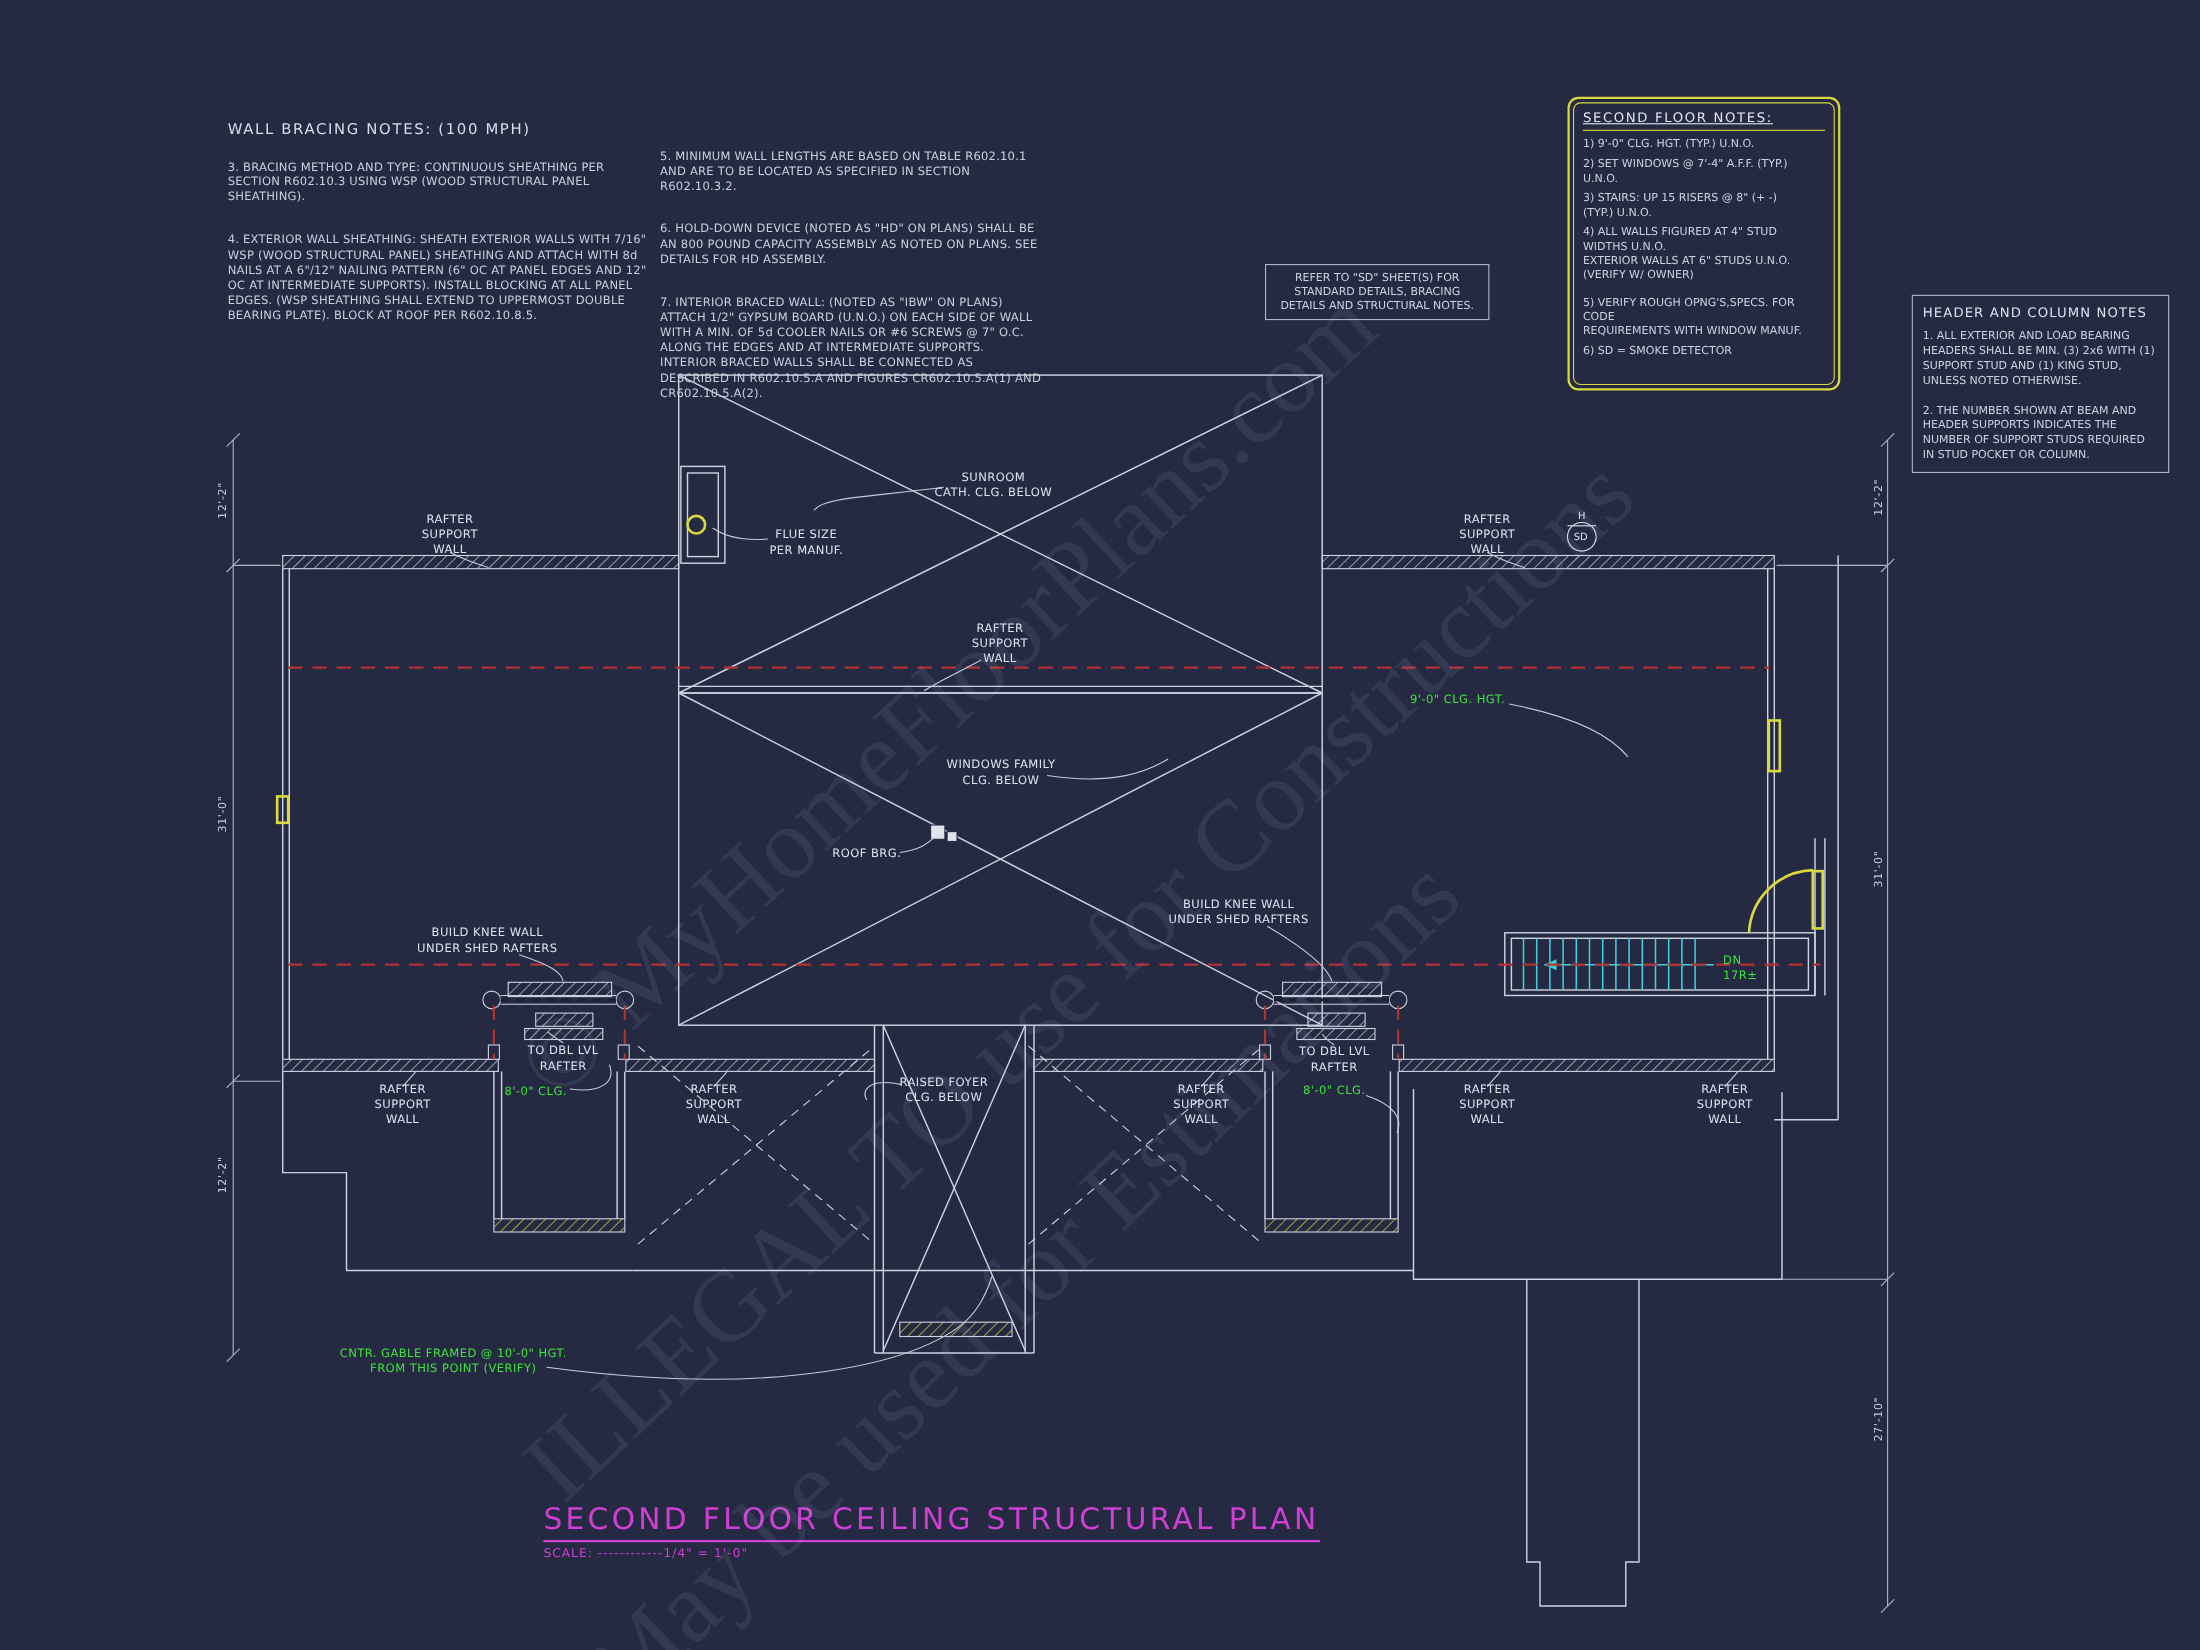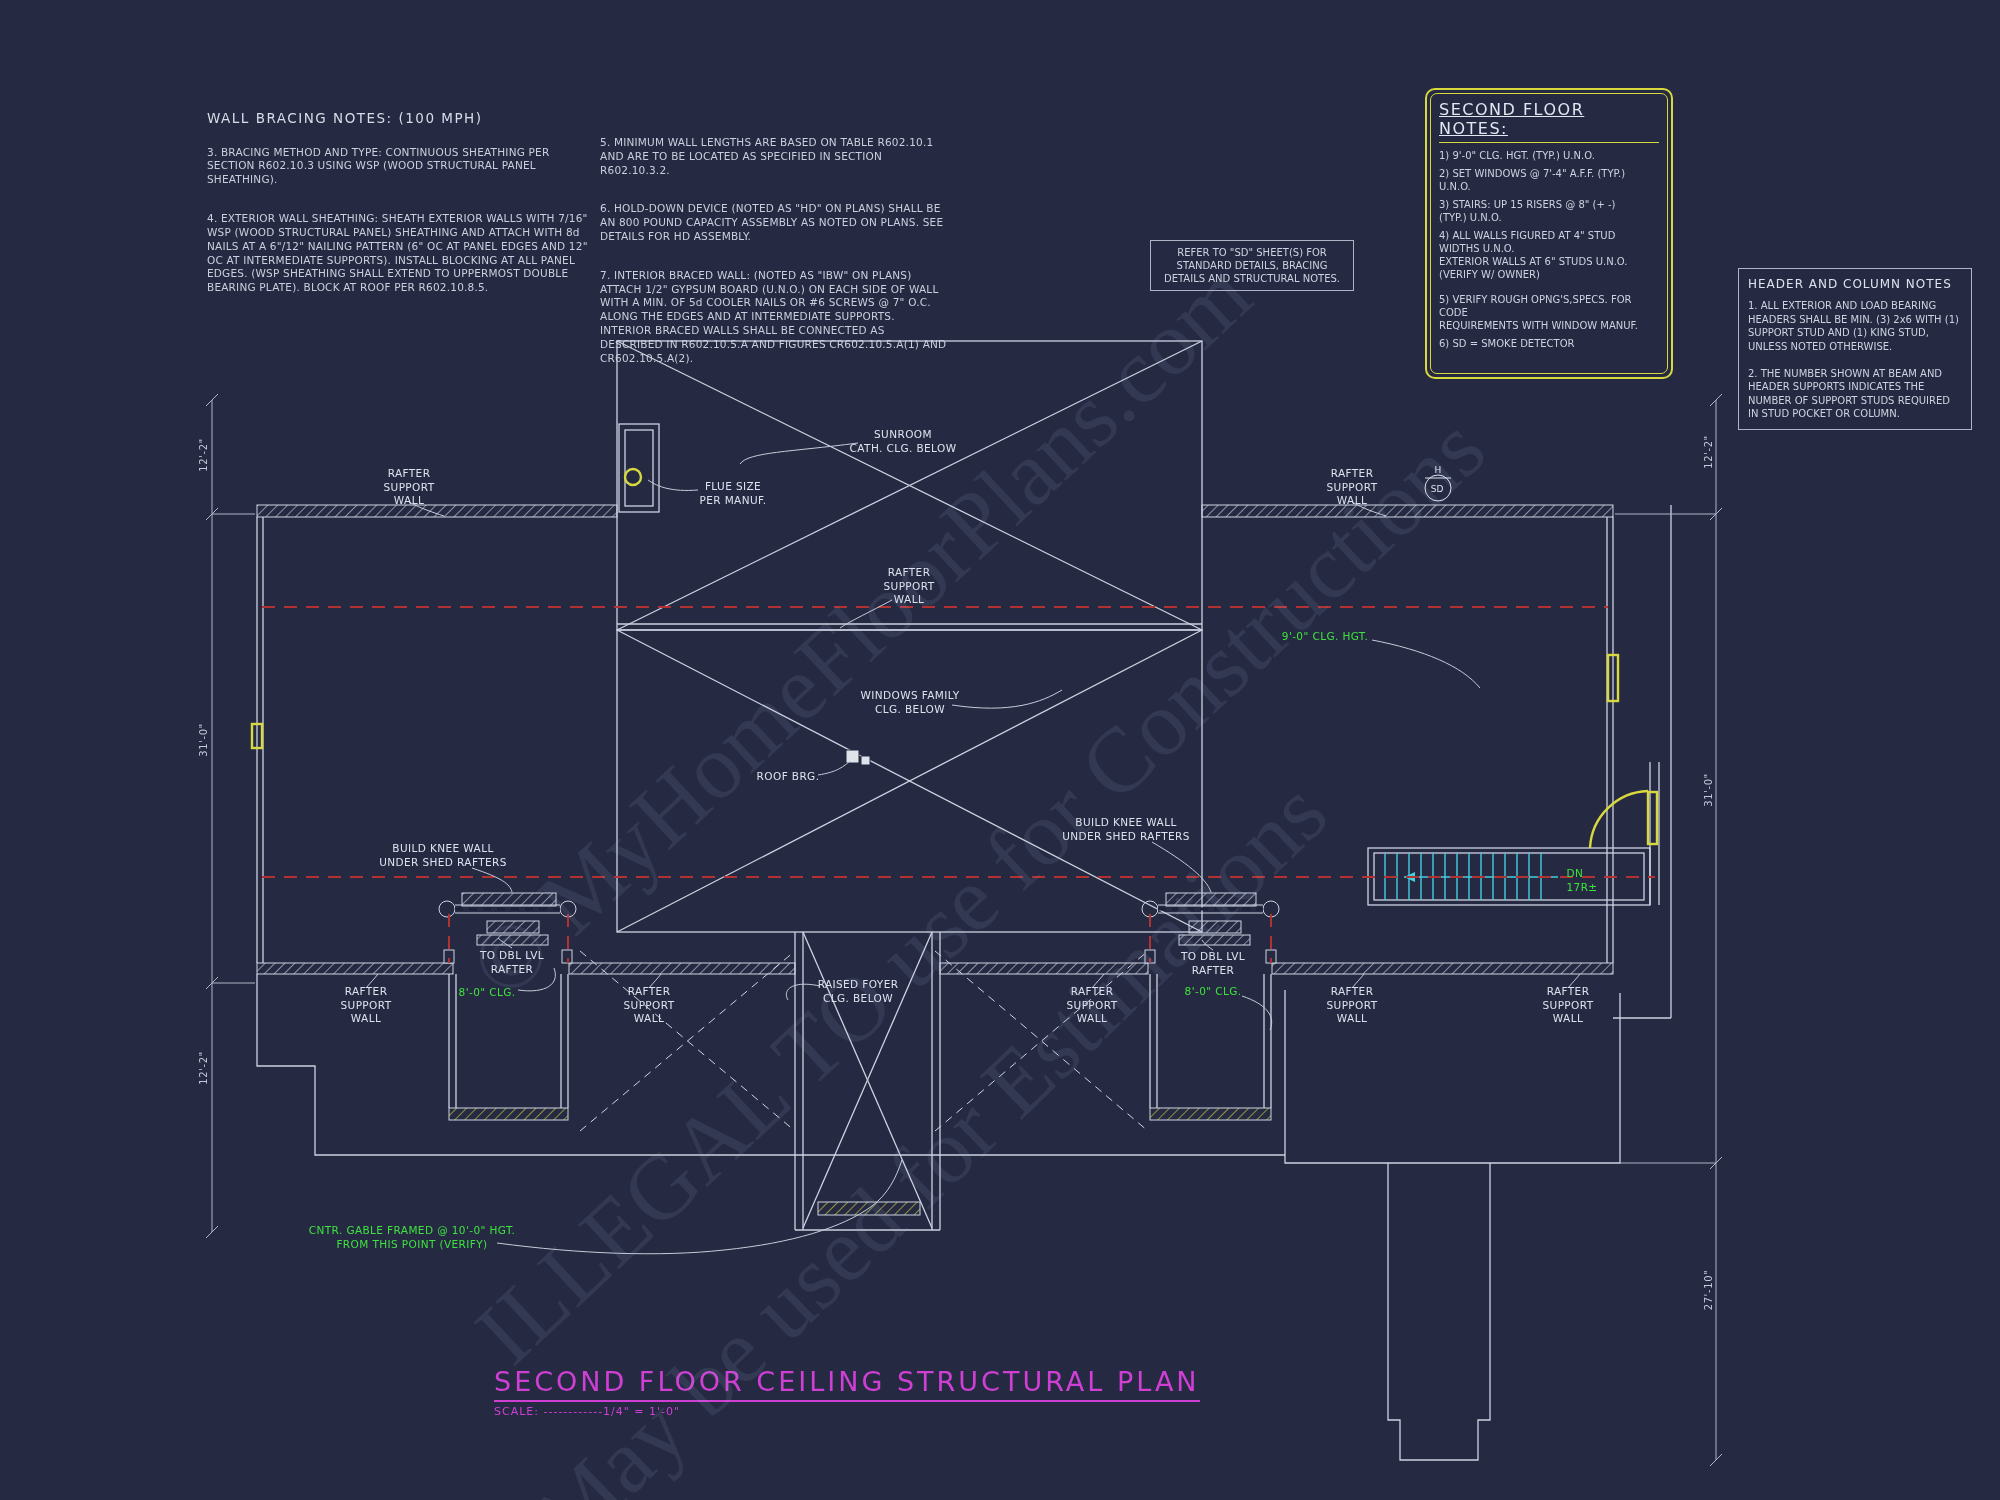--- a/index.html
+++ b/index.html
@@ -9,21 +9,21 @@
   .notes{position:absolute;color:#c9d0dd;font-size:10.5px;line-height:1.32;letter-spacing:.2px;white-space:pre-line;}
   .notes .nt{margin-bottom:11px;}
   .ntitle{font-size:13.5px;letter-spacing:1.5px;color:#d7dde8;margin-bottom:4px;}
   .lbl{position:absolute;transform:translate(-50%,-50%);text-align:center;white-space:pre-line;
        color:#dde3ee;font-size:10.5px;line-height:1.3;letter-spacing:.4px;z-index:6;}
   .green{color:#3fe23f;}
   .dim{position:absolute;transform:translate(-50%,-50%) rotate(-90deg);font-size:10px;
        color:#c3cad9;letter-spacing:.6px;z-index:6;white-space:nowrap;}
   .sfnbox{position:absolute;left:1425px;top:88px;width:238px;border:2px solid #d8d93e;border-radius:10px;padding:3px;z-index:6;}
   .sfnbox .inner{border:1.5px solid #d8d93e;border-radius:7px;padding:6px 8px 8px 8px;}
-  .sfnbox .t{font-size:16px;letter-spacing:1.5px;color:#e2e7f1;text-decoration:underline;
+  .sfnbox .t{font-size:12px;letter-spacing:1.5px;color:#e2e7f1;text-decoration:underline;
              border-bottom:1.5px solid #d8d93e;padding-bottom:4px;margin-bottom:6px;}
   .sfnbox .it{font-size:10px;line-height:1.3;white-space:pre-line;margin-bottom:5px;color:#ccd3e0;}
   .hcbox{position:absolute;left:1738px;top:268px;width:214px;border:1.5px solid #aeb6c6;padding:8px 9px;z-index:6;}
   .hcbox .t{font-size:12px;letter-spacing:1px;margin-bottom:8px;color:#dde3ee;}
   .hcbox .b{font-size:10px;line-height:1.35;white-space:pre-line;color:#ccd3e0;}
   .sdbox{position:absolute;left:1150px;top:240px;width:190px;border:1.5px solid #aeb6c6;padding:5px 6px;
          font-size:10px;line-height:1.3;text-align:center;color:#ccd3e0;z-index:6;}
   .titleblk{position:absolute;left:494px;top:1366px;z-index:6;}
   .ptitle{display:inline-block;color:#cf3fd4;font-size:27px;letter-spacing:3px;
           border-bottom:2px solid #cf3fd4;padding-bottom:3px;}

